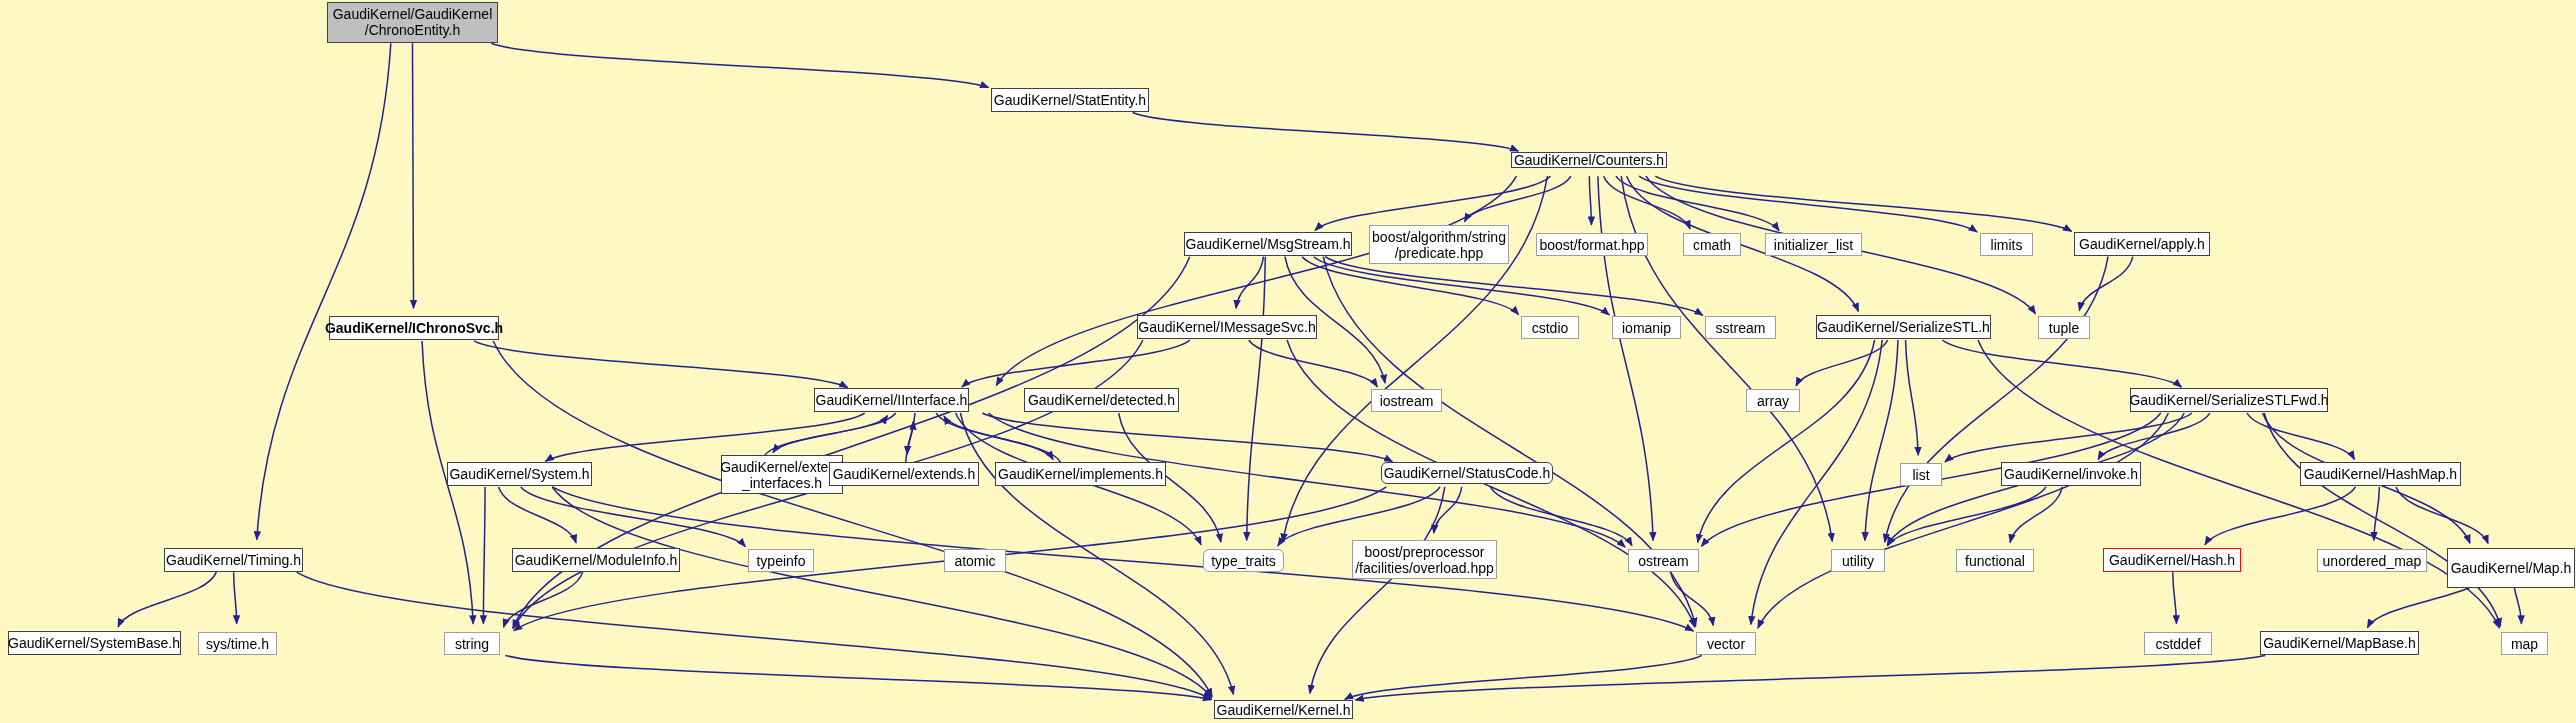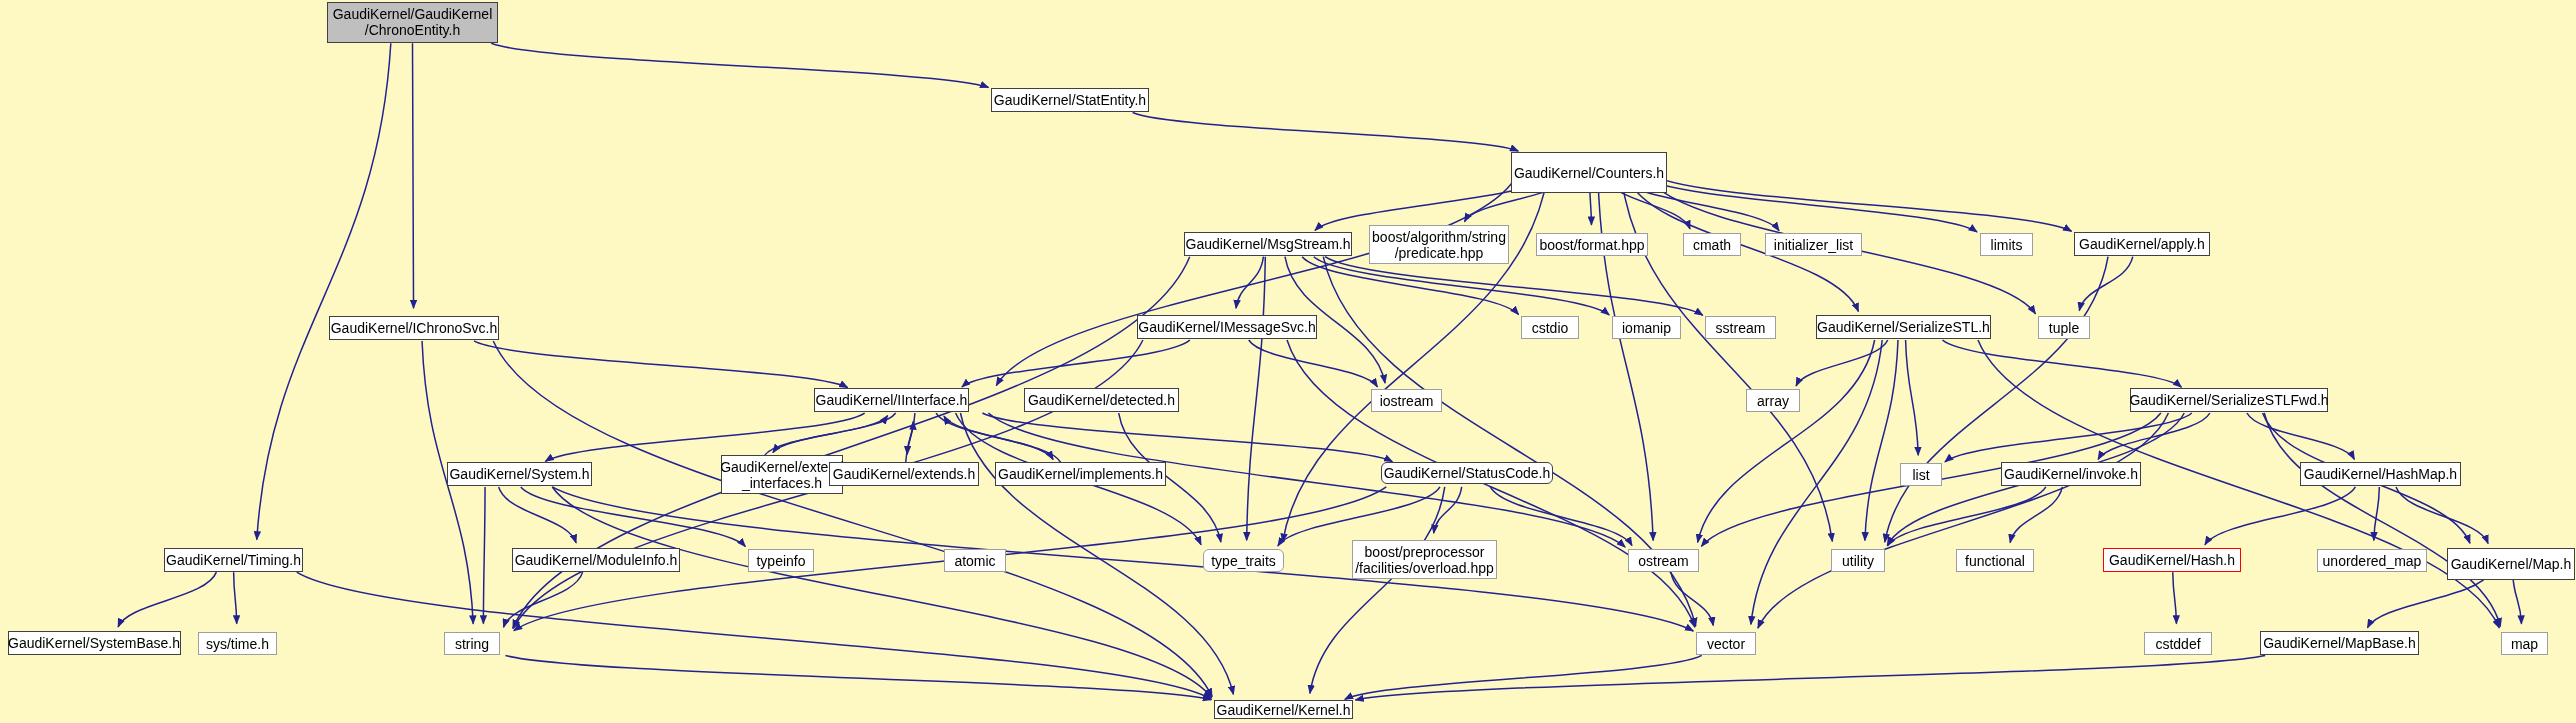--- a/index.html
+++ b/index.html
@@ -148,36 +148,36 @@
         <path d="M317,611 C415.6,672.65 1195.4856379951038,689.2213918918146 1294.0856379951038,746.7613918918146" fill="none" stroke="#22228f" stroke-width="1.6" marker-end="url(#arrow)"></path>
         <path d="M1785.04,611 C1790.132,639.8 1825.2645526859608,641.0771754104771 1830.3565526859609,667.9571754104771" fill="none" stroke="#22228f" stroke-width="1.6" marker-end="url(#arrow)"></path>
         <path d="M540,700 C616.3,721.6 1217.7177565736756,727.2749309508997 1294.0177565736756,747.4349309508997" fill="none" stroke="#22228f" stroke-width="1.6" marker-end="url(#arrow)"></path>
         <path d="M1818,700 C1778.976,721.6 1475.7166810491058,726.7412692436525 1436.6926810491059,746.9012692436525" fill="none" stroke="#22228f" stroke-width="1.6" marker-end="url(#arrow)"></path>
       </g>
   </svg>
   <div id="nodes-layer">
       <div class="node root" style="left: 327px; top: 1.9px; width: 171px; height: 41px;">GaudiKernel/GaudiKernel
 /ChronoEntity.h</div>
       <div class="node internal" style="left: 991px; top: 88px; width: 158px; height: 24px;">GaudiKernel/StatEntity.h</div>
-      <div class="node internal" style="left: 1511px; top: 152px; width: 156px; height: 41px;">GaudiKernel/Counters.h</div>
+      <div class="node internal" style="left: 1511px; top: 152px; width: 156px; height: 16px;">GaudiKernel/Counters.h</div>
       <div class="node internal" style="left: 1184px; top: 232px; width: 168px; height: 24px;">GaudiKernel/MsgStream.h</div>
       <div class="node " style="left: 1369px; top: 225px; width: 140px; height: 39px;">boost/algorithm/string
 /predicate.hpp</div>
       <div class="node " style="left: 1536px; top: 233px; width: 112px; height: 23.4px;">boost/format.hpp</div>
       <div class="node " style="left: 1683px; top: 233px; width: 58px; height: 23.4px;">cmath</div>
       <div class="node " style="left: 1765px; top: 233px; width: 97px; height: 23.4px;">initializer_list</div>
       <div class="node " style="left: 1980px; top: 233px; width: 53px; height: 23.4px;">limits</div>
       <div class="node internal" style="left: 2074px; top: 232px; width: 136px; height: 24px;">GaudiKernel/apply.h</div>
       <div class="node internal" style="left: 1137px; top: 315px; width: 180px; height: 24px;">GaudiKernel/IMessageSvc.h</div>
       <div class="node " style="left: 1521px; top: 316px; width: 58px; height: 23.4px;">cstdio</div>
       <div class="node " style="left: 1612px; top: 316px; width: 69px; height: 23.4px;">iomanip</div>
       <div class="node " style="left: 1705px; top: 316px; width: 71px; height: 23.4px;">sstream</div>
       <div class="node internal" style="left: 1816px; top: 315px; width: 175px; height: 24px;">GaudiKernel/SerializeSTL.h</div>
       <div class="node " style="left: 2038px; top: 316px; width: 52px; height: 23.4px;">tuple</div>
-      <div class="node internal" style="left: 329px; top: 316px; width: 170px; height: 24px;">GaudiKernel/IChronoSvc.h</div>
+      <div class="node internal" style="left: 329px; top: 316px; width: 170px; height: 24px; font-weight: bold;">GaudiKernel/IChronoSvc.h</div>
       <div class="node internal" style="left: 814px; top: 388px; width: 155px; height: 24px;">GaudiKernel/IInterface.h</div>
       <div class="node internal" style="left: 1024px; top: 388px; width: 155px; height: 24px;">GaudiKernel/detected.h</div>
       <div class="node " style="left: 1371px; top: 389px; width: 71px; height: 23.4px;">iostream</div>
       <div class="node " style="left: 1746px; top: 389px; width: 54px; height: 23.4px;">array</div>
       <div class="node internal" style="left: 2130px; top: 388px; width: 198px; height: 24px;">GaudiKernel/SerializeSTLFwd.h</div>
       <div class="node internal" style="left: 413px; top: 462px; width: 145px; height: 24px; margin-left: 34px;">GaudiKernel/System.h</div>
       <div class="node internal" style="left: 683px; top: 455px; width: 122px; height: 39px; margin-left: 38px;">GaudiKernel/extend
 _interfaces.h</div>
       <div class="node internal" style="left: 829px; top: 462px; width: 150px; height: 24px;">GaudiKernel/extends.h</div>
       <div class="node internal" style="left: 995px; top: 462px; width: 171px; height: 24px;">GaudiKernel/implements.h</div>
@@ -190,21 +190,21 @@
       <div class="node " style="left: 748px; top: 549px; width: 66px; height: 23.4px;">typeinfo</div>
       <div class="node " style="left: 944px; top: 549px; width: 62px; height: 23.4px;">atomic</div>
       <div class="node " style="left: 1203px; top: 549px; width: 81px; height: 23.4px; border-radius: 6px;">type_traits</div>
       <div class="node " style="left: 1352px; top: 540px; width: 145px; height: 39px;">boost/preprocessor
 /facilities/overload.hpp</div>
       <div class="node " style="left: 1628px; top: 549px; width: 71px; height: 23.4px;">ostream</div>
       <div class="node " style="left: 1831px; top: 549px; width: 54px; height: 23.4px;">utility</div>
       <div class="node " style="left: 1956px; top: 549px; width: 78px; height: 23.4px;">functional</div>
       <div class="node highlight" style="left: 2103px; top: 548px; width: 138px; height: 24px;">GaudiKernel/Hash.h</div>
       <div class="node " style="left: 2317px; top: 549px; width: 110px; height: 23.4px;">unordered_map</div>
-      <div class="node internal" style="left: 2447px; top: 548px; width: 128px; height: 32px;">GaudiKernel/Map.h</div>
+      <div class="node internal" style="left: 2447px; top: 548px; width: 128px; height: 40px;">GaudiKernel/Map.h</div>
       <div class="node internal" style="left: 7.5px; top: 631px; width: 173px; height: 24px;">GaudiKernel/SystemBase.h</div>
       <div class="node " style="left: 198px; top: 632px; width: 79px; height: 23.4px;">sys/time.h</div>
       <div class="node " style="left: 444px; top: 632px; width: 56px; height: 23.4px;">string</div>
       <div class="node " style="left: 1696px; top: 632px; width: 60px; height: 23.4px;">vector</div>
       <div class="node " style="left: 2144px; top: 632px; width: 68px; height: 23.4px;">cstddef</div>
       <div class="node internal" style="left: 2260px; top: 631px; width: 159px; height: 24px;">GaudiKernel/MapBase.h</div>
       <div class="node " style="left: 2501px; top: 632px; width: 47px; height: 23.4px;">map</div>
       <div class="node internal" style="left: 1214px; top: 700px; width: 139px; height: 19px;">GaudiKernel/Kernel.h</div>
     </div>
 </div>

